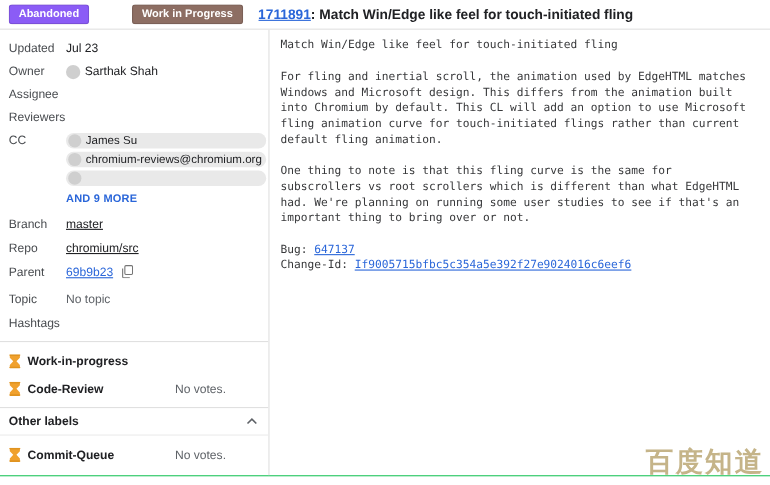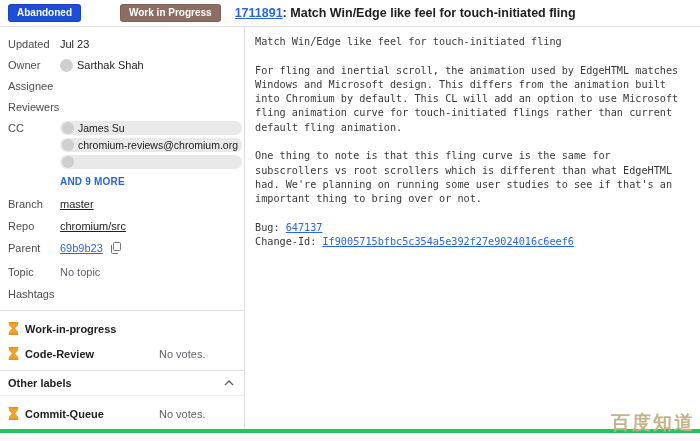--- a/index.html
+++ b/index.html
@@ -9,21 +9,21 @@
   .page { position: relative; width: 700px; height: 441px; background: #fff; overflow: hidden; }
 
   
   .header { display: flex; align-items: center; height: 27px; padding: 0 8px; border-bottom: 1px solid #e0e0e0; background: #fff; }
   .badge { display: inline-block; color: #fff; font-size: 10px; font-weight: bold; line-height: 14px; padding: 1px 8px; border-radius: 3px; border: 1px solid rgba(0,0,0,0.12); margin-right: 6px; white-space: nowrap; }
   .title-wrap { margin-left: 8px; font-size: 12.5px; font-weight: bold; white-space: nowrap; overflow: hidden; }
   a, .link { color: #2a66d9; text-decoration: underline; cursor: pointer; }
   .title-wrap a { font-weight: bold; }
 
   
-  .content { display: flex; height: 406px; border-bottom: 4px solid #22c55e; }
+  .content { display: flex; height: 406px; border-bottom: 1px solid #22c55e; }
   .sidebar { width: 245px; min-width: 245px; border-right: 1px solid #e0e0e0; overflow: hidden; }
   .main { flex: 1; padding: 8px 0 0 10px; overflow: hidden; }
 
   
   .meta { padding: 10px 8px 2px 8px; }
   .meta-row { display: flex; align-items: flex-start; margin-bottom: 7px; min-height: 13px; }
   .meta-label { width: 52px; min-width: 52px; font-size: 11px; color: #494c50; line-height: 14px; }
   .meta-value { font-size: 11px; color: #202124; line-height: 14px; }
   .meta-row.tall { margin-bottom: 8px; }
   .chip-col { display: flex; flex-direction: column; gap: 3px; }
@@ -50,29 +50,29 @@
   .chev { margin-left: auto; cursor: pointer; display: inline-flex; padding: 2px; }
 
   
   .commit { font-family: "DejaVu Sans Mono", "Liberation Mono", monospace; font-size: 10.2px; line-height: 14.3px; color: #38393b; }
   .commit pre { font: inherit; color: inherit; white-space: pre; }
   .cm-line { white-space: pre; }
   .cm-line.first { margin-top: 14.3px; }
   .commit a { color: #2a66d9; }
 
   
-  .watermark { position: absolute; right: 5px; bottom: 5px; font-size: 19px; font-weight: bold; letter-spacing: 2px; font-family: Liberation Mono, monospace; opacity: 0.95; pointer-events: none; }
+  .watermark { position: absolute; right: 5px; bottom: 5px; font-size: 25px; font-weight: bold; letter-spacing: 2px; font-family: Liberation Mono, monospace; opacity: 0.95; pointer-events: none; }
 </style>
 </head>
 <body>
 
 <div class="page">
 
   <div class="header">
-    <span class="badge" style="background-color: #1d4ed8;">Abandoned</span>
+    <span class="badge" style="background-color: #8b5cf6;">Abandoned</span>
     <span class="badge" style="background-color: rgb(141, 110, 99); margin-left: 33px;">Work in Progress</span>
     <span class="title-wrap"><a>1711891</a><span>:</span> <span>Match Win/Edge like feel for touch-initiated fling</span></span>
   </div>
 
   <div class="content">
 
     <div class="sidebar">
       <div class="meta">
 
         <div class="meta-row">

